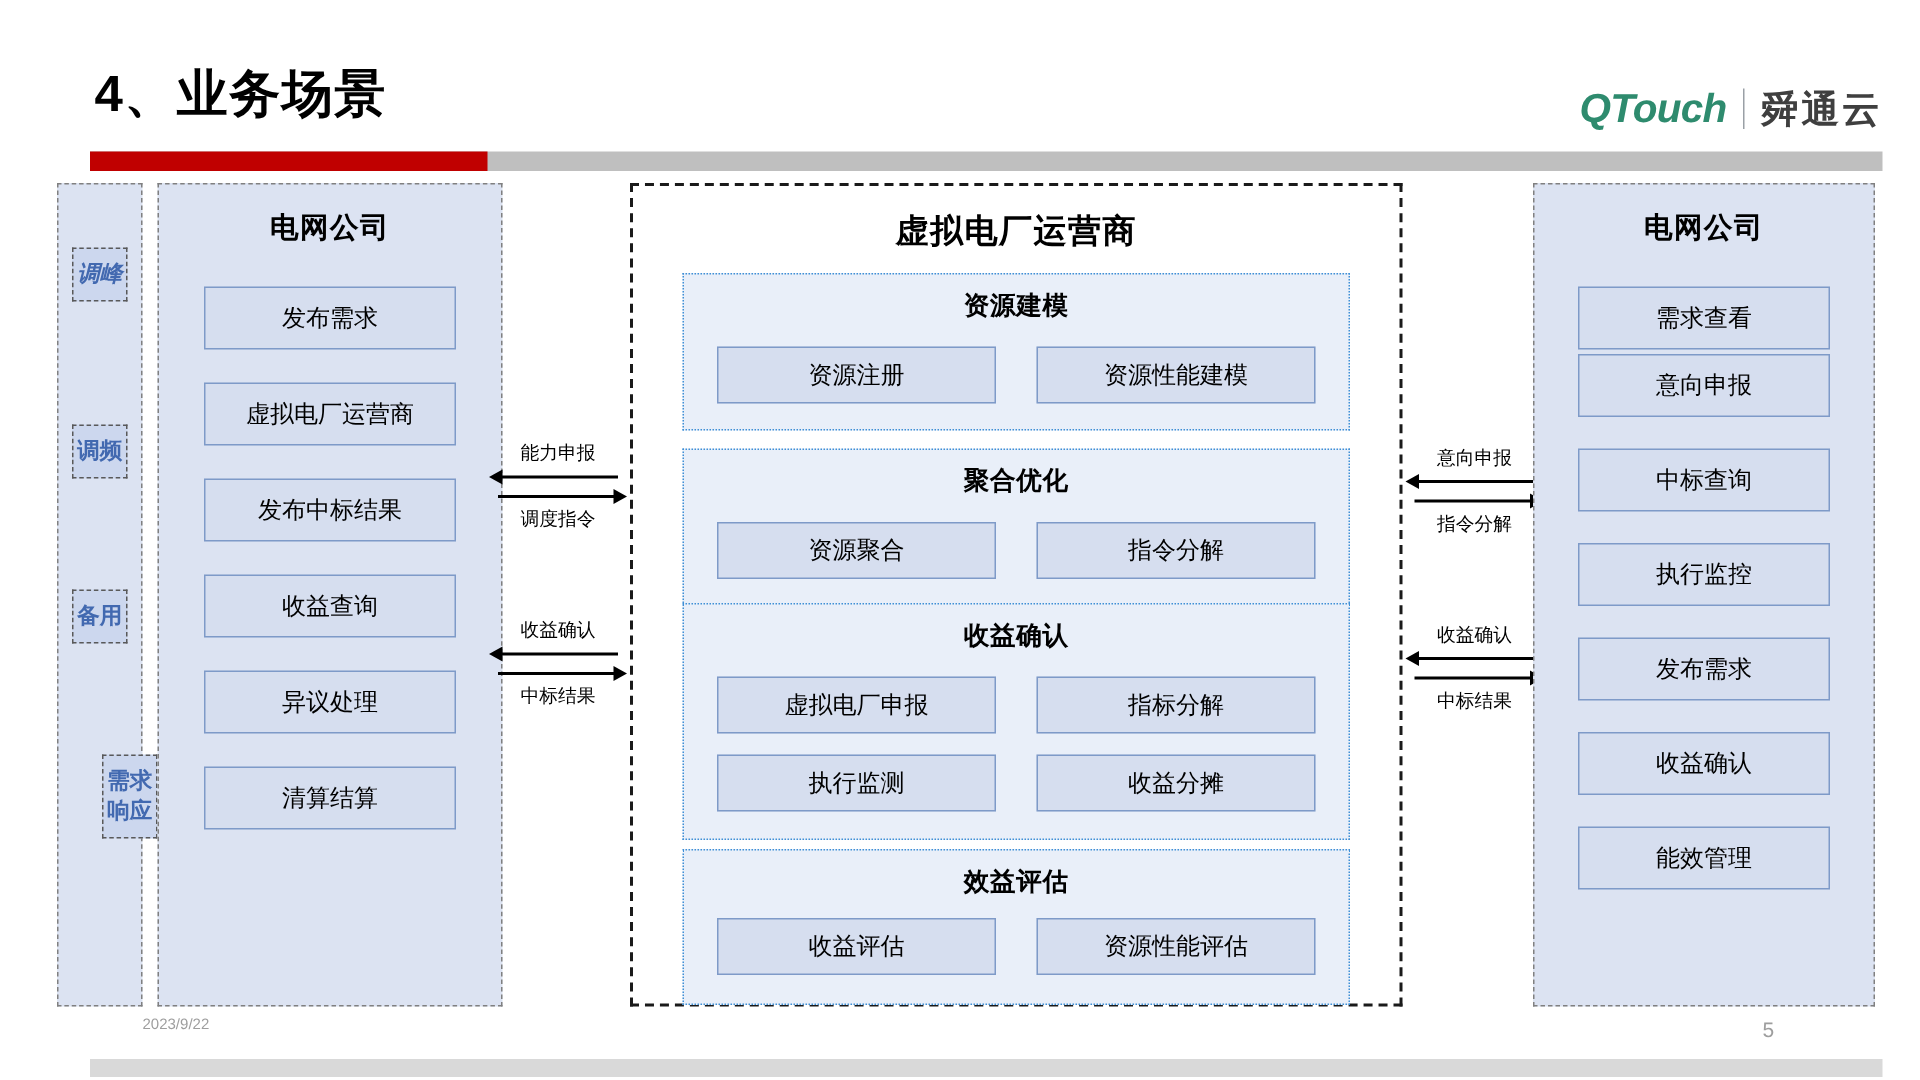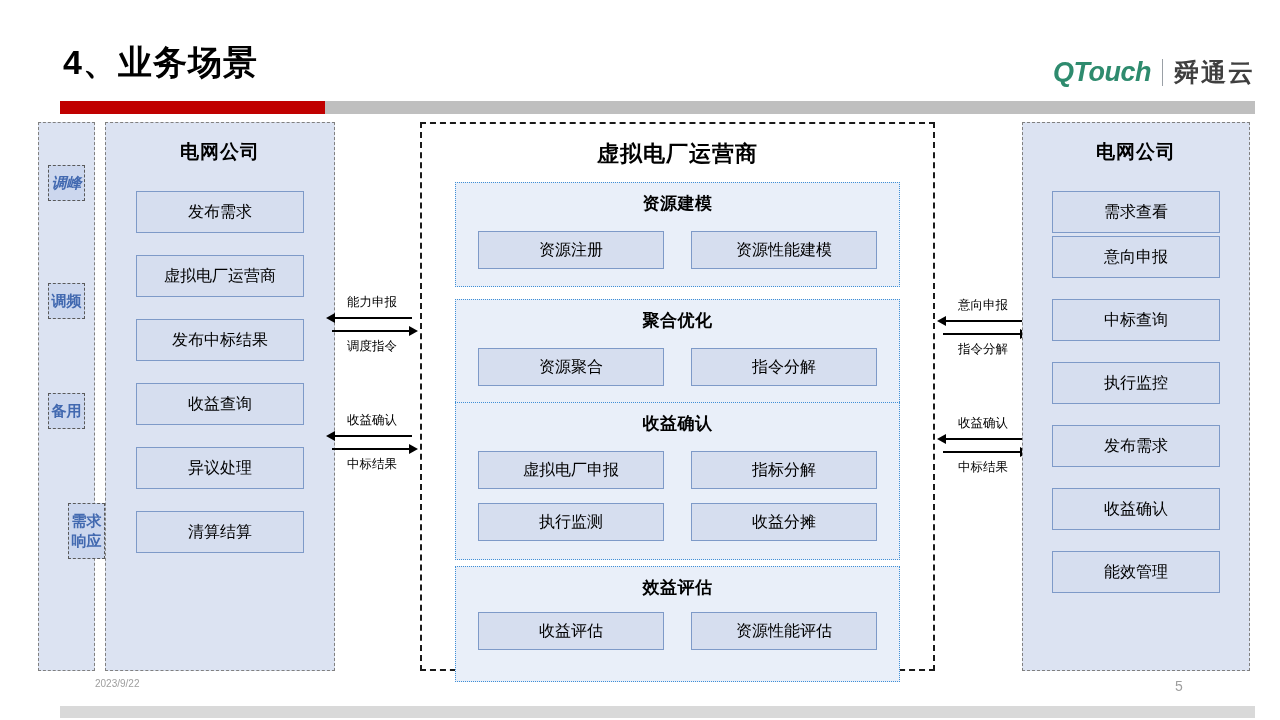--- a/index.html
+++ b/index.html
@@ -341,21 +341,21 @@
     <div class="section" style="left:33px; top:278px; width:445px; height:158px;">
       <div class="section-title">收益确认</div>
       <div class="section-grid" style="top:48px;">
         <div class="box">虚拟电厂申报</div>
         <div class="box">指标分解</div>
         <div class="box">执行监测</div>
         <div class="box">收益分摊</div>
       </div>
     </div>
 
-    <div class="section" style="left:33px; top:442px; width:445px; height:116px;">
+    <div class="section" style="left:33px; top:442px; width:445px; height:104px;">
       <div class="section-title">效益评估</div>
       <div class="section-grid" style="top:45px;">
         <div class="box">收益评估</div>
         <div class="box">资源性能评估</div>
       </div>
     </div>
   </div>
 
   <div class="arrows" style="left:937px; top:296px;">
     <div class="arrow-label">意向申报</div>

